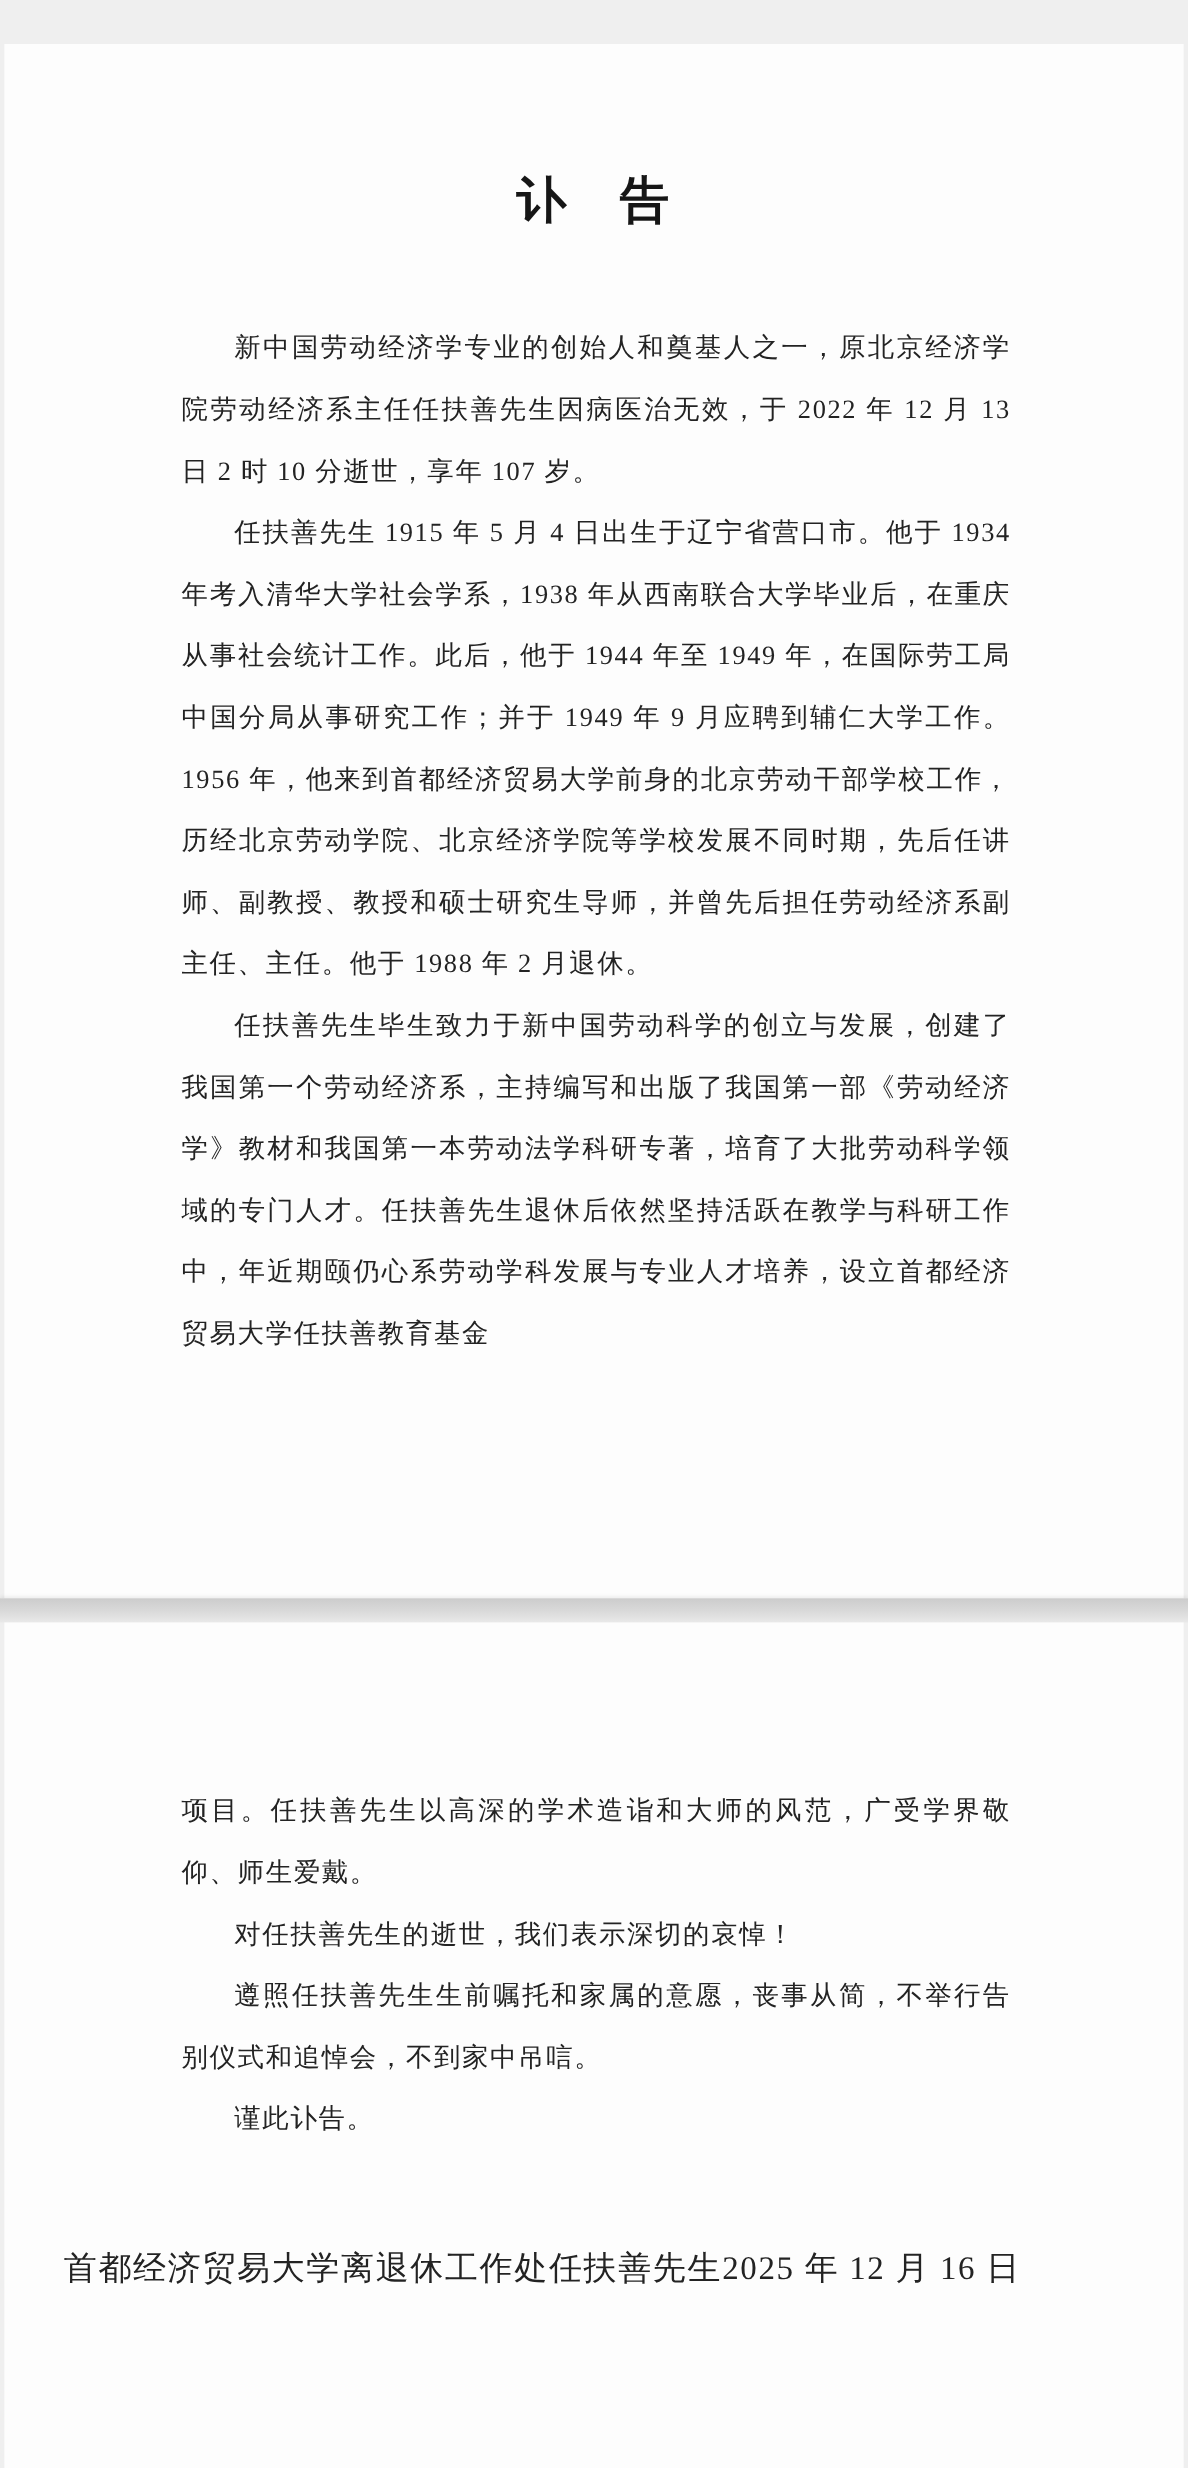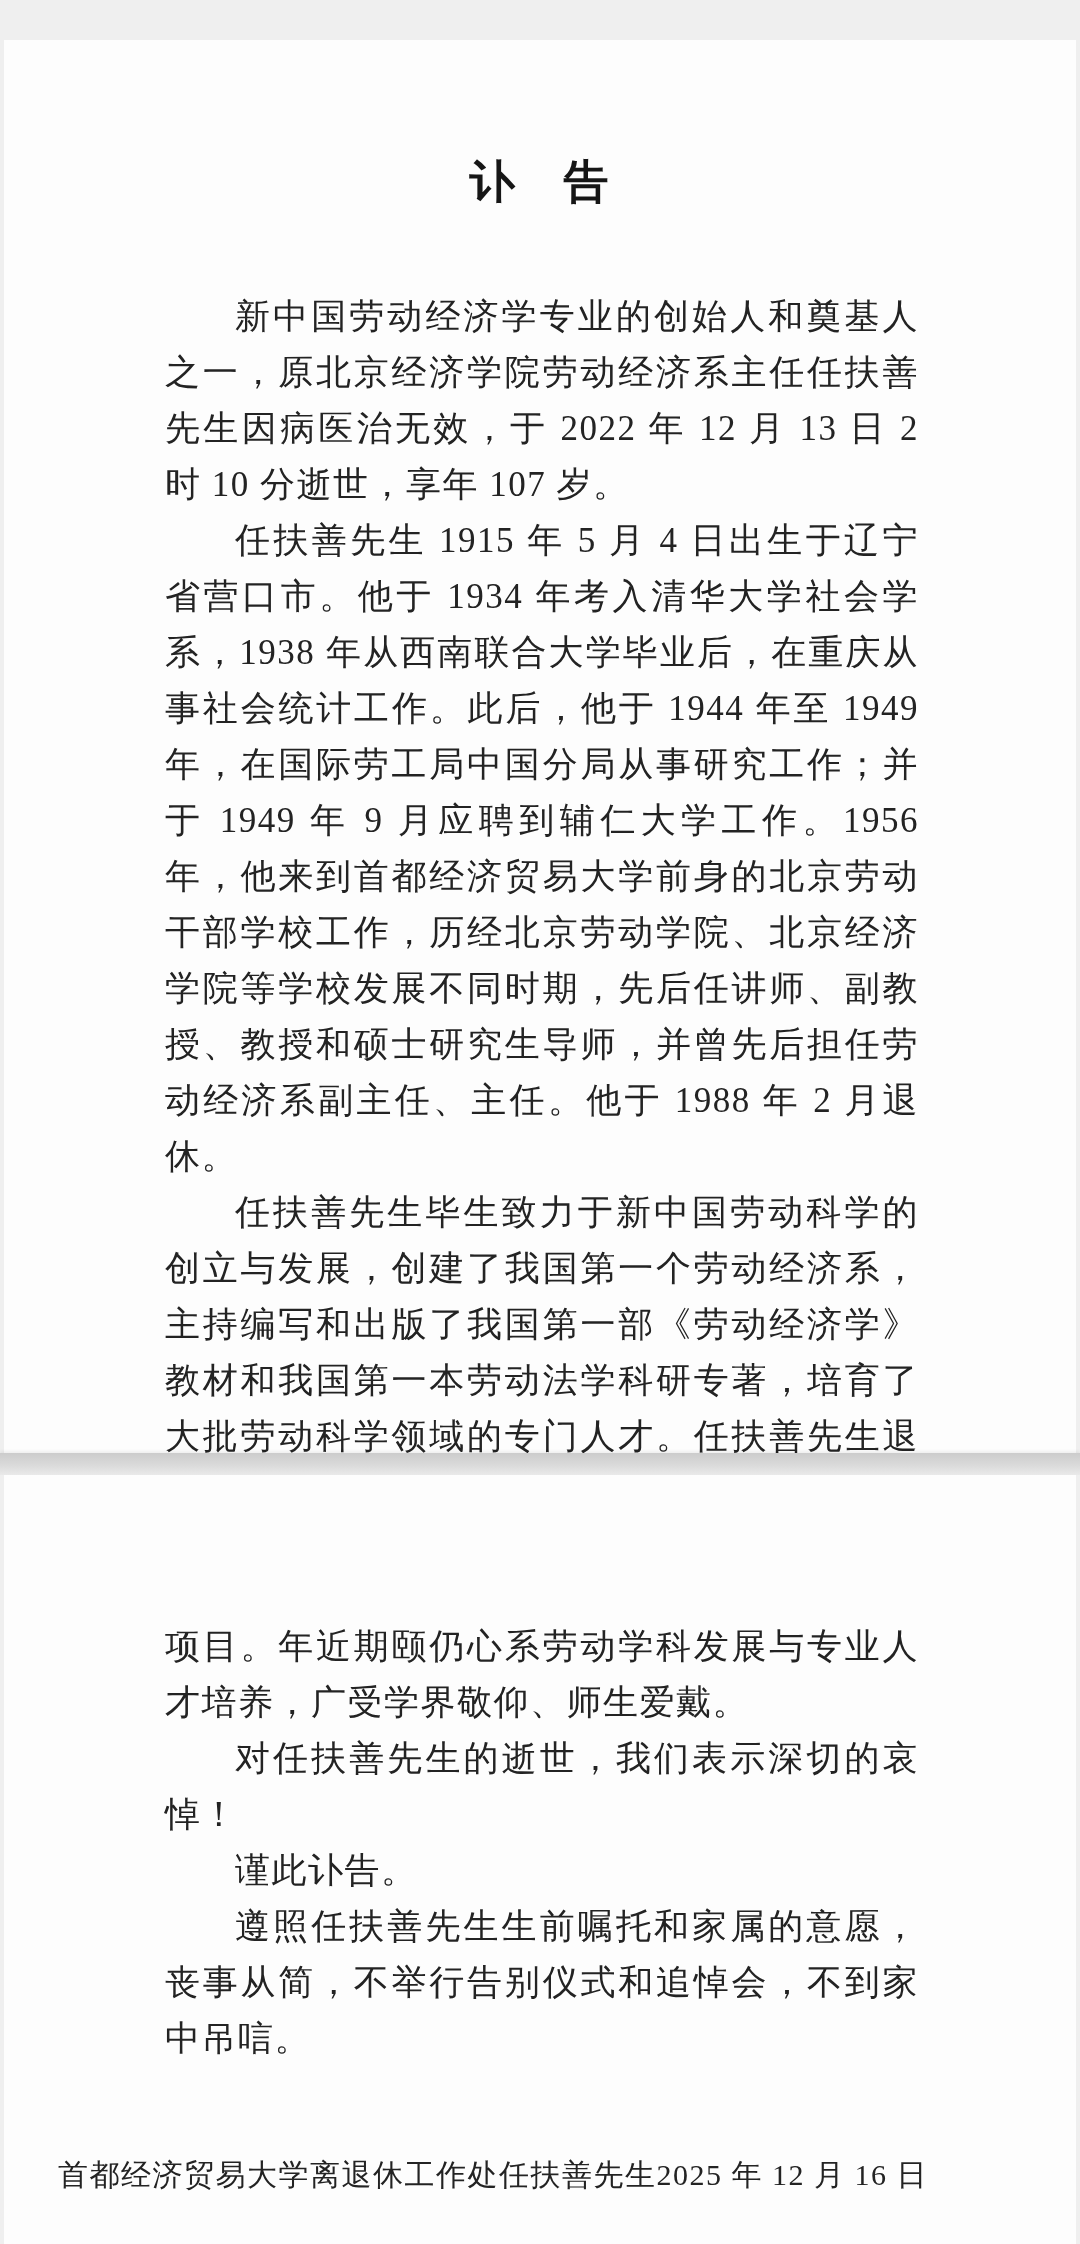--- a/index.html
+++ b/index.html
@@ -54,21 +54,21 @@
   .body {
     margin: 81px 0 0 0;
     padding: 0 157px 0 161px;
   }
   .page-2 .body {
     margin: 0;
     padding-top: 144px;
   }
   .body p {
     margin: 0;
-    font-size: 35px;
+    font-size: 24px;
     line-height: 56px;
     letter-spacing: 1.5px;
     text-align: justify;
     color: var(--text);
   }
   .body p.indent { text-indent: 2em; }
   .signature {
     margin: 60px 148px 0 auto;
     width: fit-content;
     display: flex;
@@ -93,24 +93,24 @@
       <p class="indent">新中国劳动经济学专业的创始人和奠基人之一，原北京经济学院劳动经济系主任任扶善先生因病医治无效，于 2022 年 12 月 13 日 2 时 10 分逝世，享年 107 岁。</p>
       <p class="indent">任扶善先生 1915 年 5 月 4 日出生于辽宁省营口市。他于 1934 年考入清华大学社会学系，1938 年从西南联合大学毕业后，在重庆从事社会统计工作。此后，他于 1944 年至 1949 年，在国际劳工局中国分局从事研究工作；并于 1949 年 9 月应聘到辅仁大学工作。1956 年，他来到首都经济贸易大学前身的北京劳动干部学校工作，历经北京劳动学院、北京经济学院等学校发展不同时期，先后任讲师、副教授、教授和硕士研究生导师，并曾先后担任劳动经济系副主任、主任。他于 1988 年 2 月退休。</p>
       <p class="indent">任扶善先生毕生致力于新中国劳动科学的创立与发展，创建了我国第一个劳动经济系，主持编写和出版了我国第一部《劳动经济学》教材和我国第一本劳动法学科研专著，培育了大批劳动科学领域的专门人才。任扶善先生退休后依然坚持活跃在教学与科研工作中，年近期颐仍心系劳动学科发展与专业人才培养，设立首都经济贸易大学任扶善教育基金</p>
     </div>
   </div>
 
   <div class="seam"></div>
 
   <div class="page page-2">
     <div class="body">
-      <p>项目。年近期颐仍心系劳动学科发展与专业人才培养，广受学界敬仰、师生爱戴。</p>
+      <p>项目。任扶善先生以高深的学术造诣和大师的风范，广受学界敬仰、师生爱戴。</p>
       <p class="indent">对任扶善先生的逝世，我们表示深切的哀悼！</p>
+      <p class="indent">遵照任扶善先生生前嘱托和家属的意愿，丧事从简，不举行告别仪式和追悼会，不到家中吊唁。</p>
       <p class="indent">谨此讣告。</p>
-      <p class="indent">遵照任扶善先生生前嘱托和家属的意愿，丧事从简，不举行告别仪式和追悼会，不到家中吊唁。</p>
     </div>
     <div class="signature">
       <div class="sig-line">首都经济贸易大学</div>
       <div class="sig-line">离退休工作处</div>
       <div class="sig-line">任扶善先生</div>
       <div class="sig-line">2025 年 12 月 16 日</div>
     </div>
   </div>
 
 </div>

